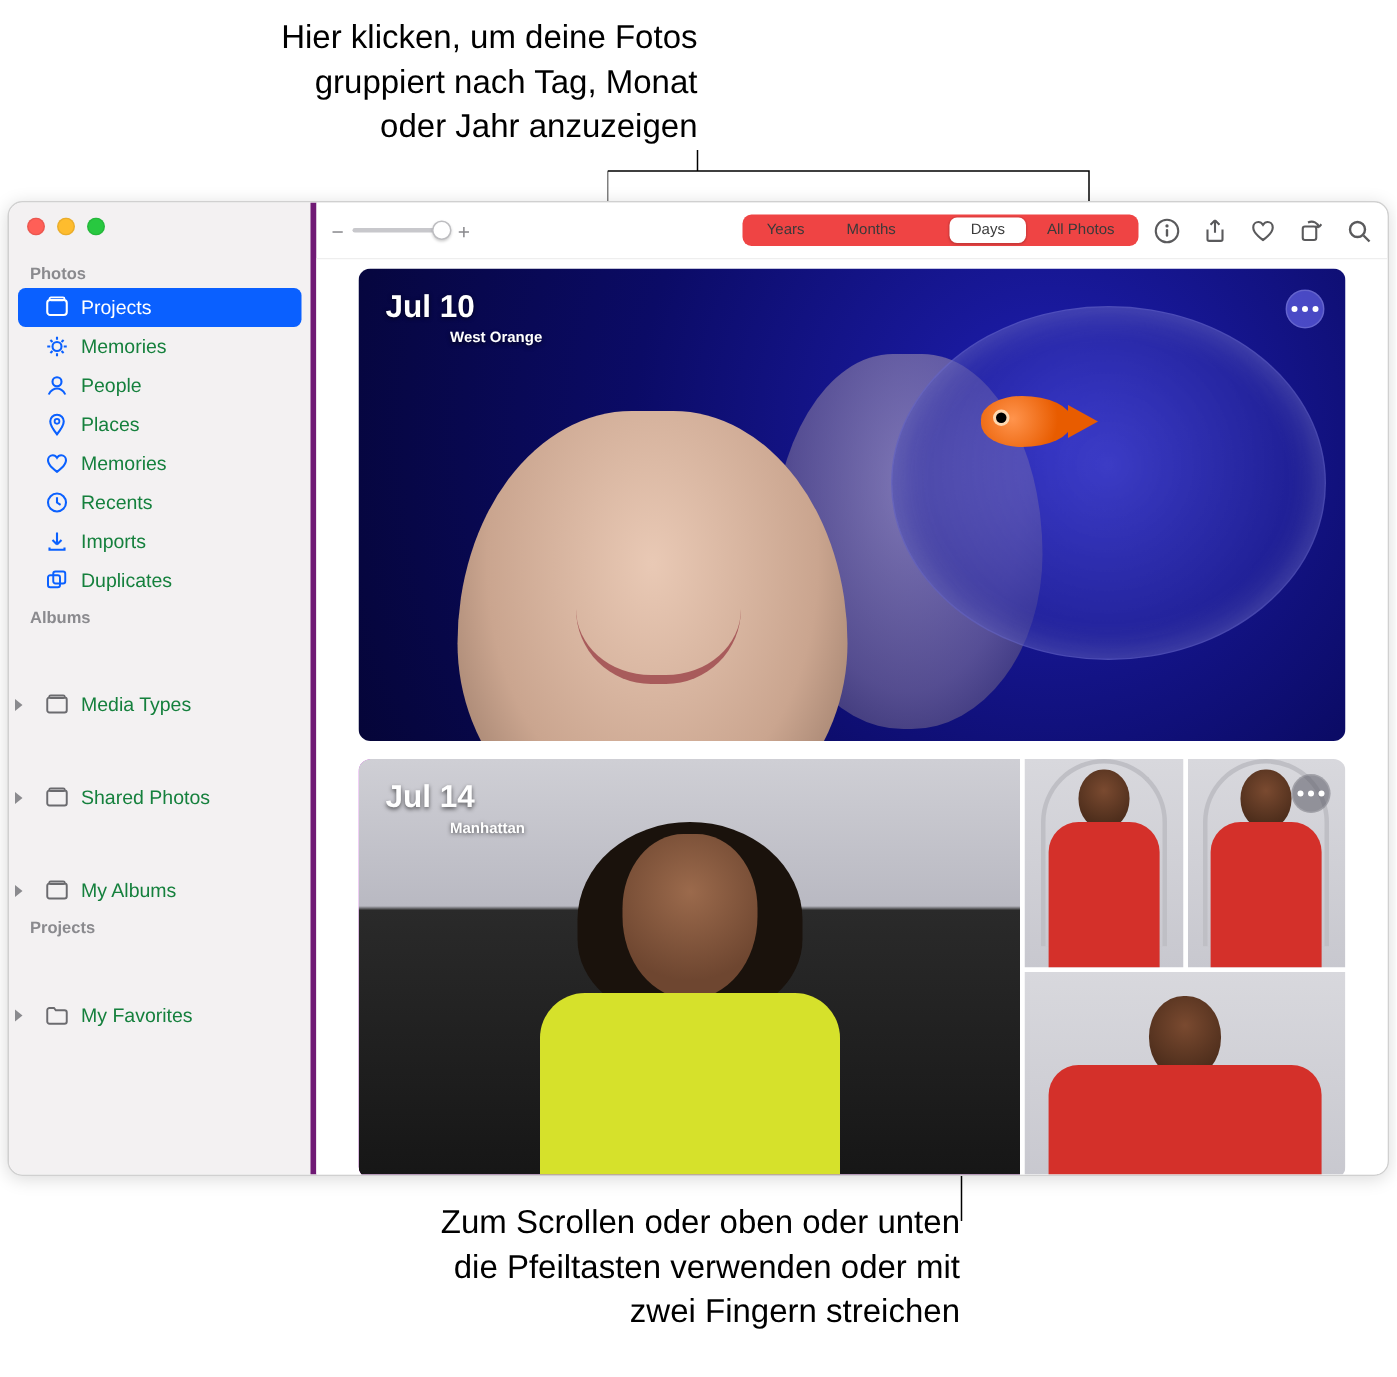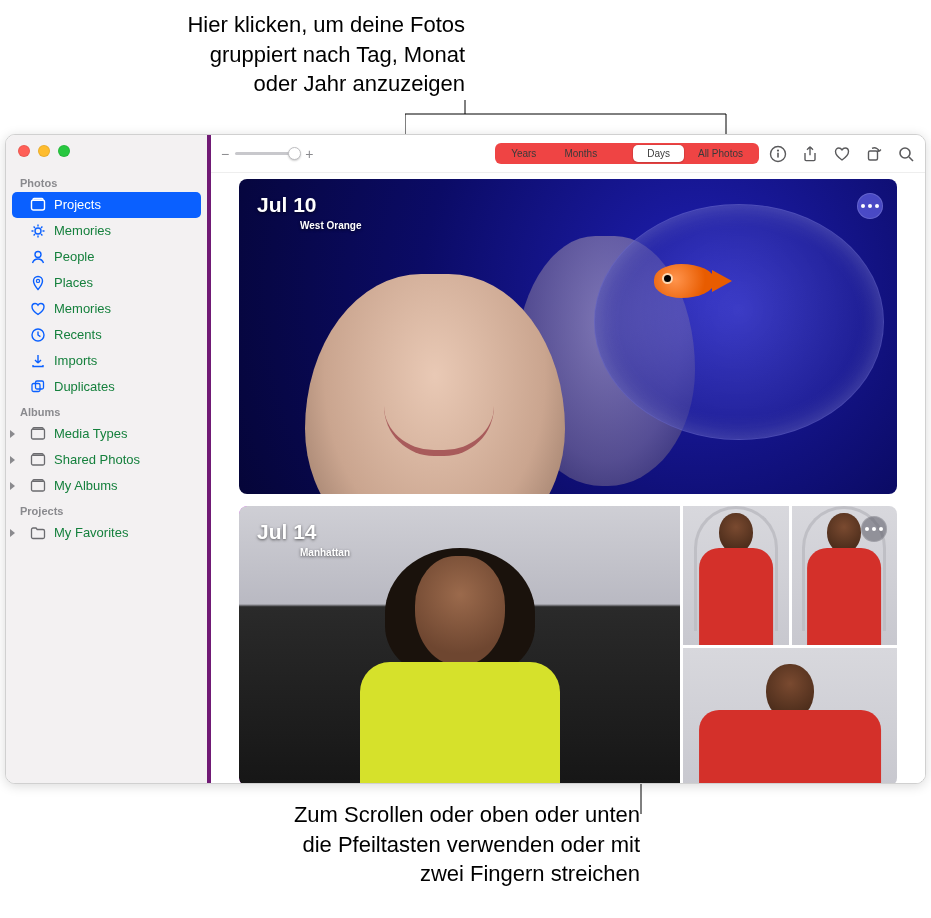--- a/index.html
+++ b/index.html
@@ -93,21 +93,21 @@
   .nav-item.selected .icon-slot { color: #fff; }
   .nav-item .disclosure {
     position: relative;
     left: -12px;
     width: 0; height: 0;
     border-left: 5px solid #8a8a8e;
     border-top: 4px solid transparent;
     border-bottom: 4px solid transparent;
     margin-right: -5px;
   }
-  .nav-item.has-disclosure { padding-left: 10px; }
+  .nav-item.has-disclosure { padding-left: 10px; margin-top: 36px; }
 
   
   .main {
     flex: 1 1 auto;
     display: flex;
     flex-direction: column;
     background: #fff;
     min-width: 0;
   }
   .toolbar {

